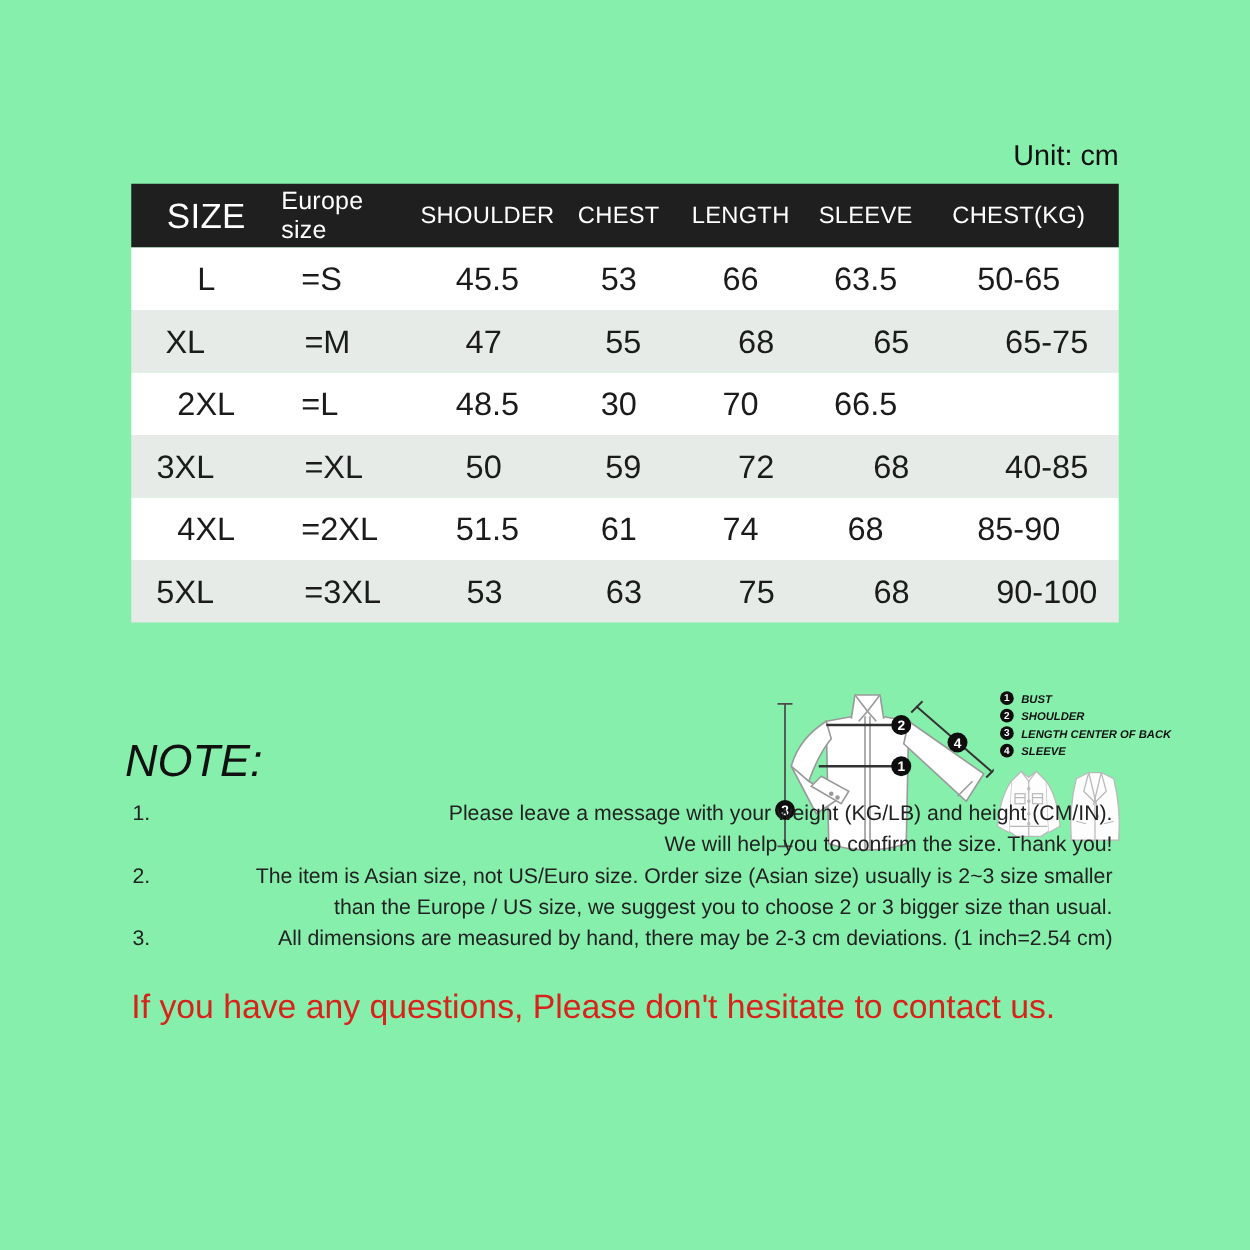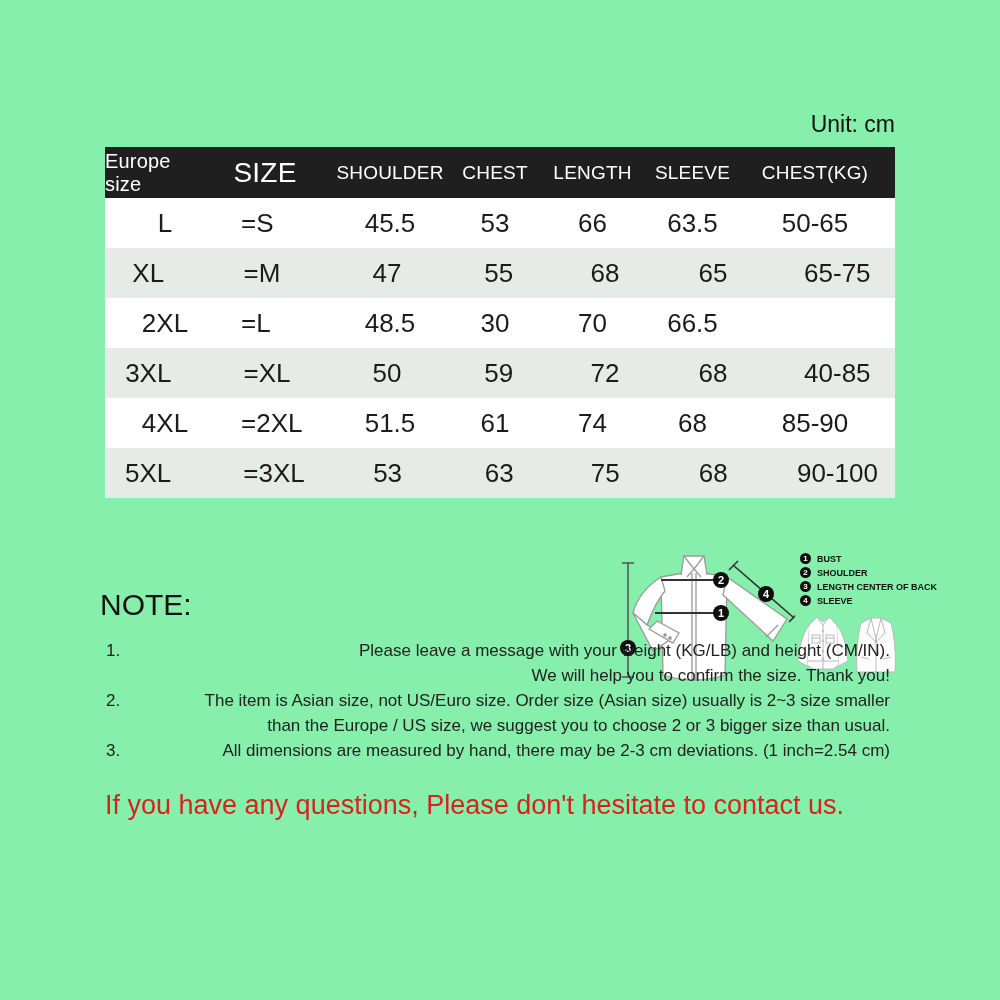--- a/index.html
+++ b/index.html
@@ -33,46 +33,46 @@
   .trow .c2{justify-content:flex-start;padding-left:16px;}
   .red{color:var(--accent_red);}
 
   
   .diagram{position:absolute;left:595px;top:525px;width:320px;height:175px;}
   .shirt-svg{position:absolute;left:0;top:0;}
   .legend{position:absolute;left:205px;top:27px;}
   .legend-row{display:flex;align-items:center;height:13px;margin-bottom:1px;gap:6px;}
   .legend-badge{width:11px;height:11px;border-radius:50%;background:#0e0e0e;color:#fff;
     font-size:8px;font-weight:bold;display:flex;align-items:center;justify-content:center;flex:0 0 11px;}
-  .legend-label{font-size:9px;font-weight:bold;color:#111;white-space:nowrap;}
+  .legend-label{font-size:9px;font-weight:bold;color:#111;white-space:nowrap;font-style:italic;}
   .jackets-svg{position:absolute;left:198px;top:84px;}
 
   
-  .note-heading{position:absolute;left:100px;top:588px;font-size:30px;color:#111;}
+  .note-heading{position:absolute;left:100px;top:588px;font-size:36px;color:#111;font-style:italic;}
   .notes{position:absolute;left:106px;top:638px;width:784px;}
   .note-item{display:flex;}
   .note-num{width:24px;flex:0 0 24px;font-size:17px;line-height:25px;color:#222;}
   .note-lines{flex:1;}
   .note-lines div{font-size:17px;line-height:25px;color:#222;white-space:nowrap;text-align:right;}
 
   
   .footer-notice{position:absolute;left:105px;top:766px;width:790px;text-align:left;
     font-size:27px;color:var(--notice_red);margin-top:24px;}
 </style>
 </head>
 <body>
 
 <div class="page">
 
   <div class="unit">Unit: cm</div>
 
   <div class="size-table">
     <div class="thead">
+      <div class="c c1">SIZE</div>
       <div class="c c2">Europe size</div>
-      <div class="c c1">SIZE</div>
       <div class="c c3">SHOULDER</div>
       <div class="c c4">CHEST</div>
       <div class="c c5">LENGTH</div>
       <div class="c c6">SLEEVE</div>
       <div class="c c7">CHEST(KG)</div>
     </div>
 
     <div class="trow">
       <div class="c c1">L</div>
       <div class="c c2 red">=S</div>

